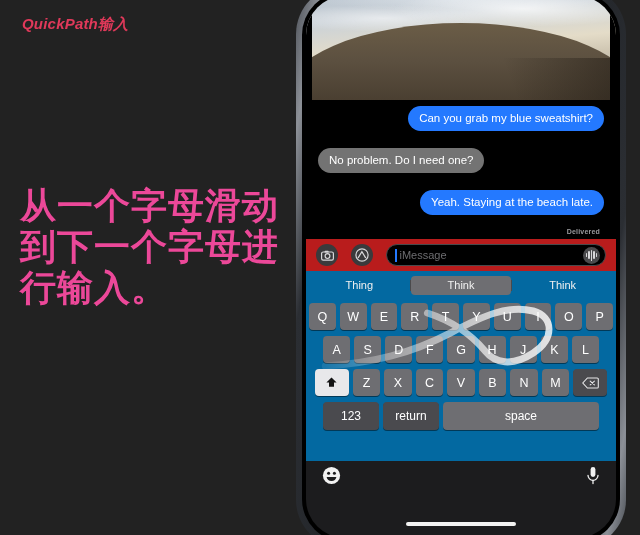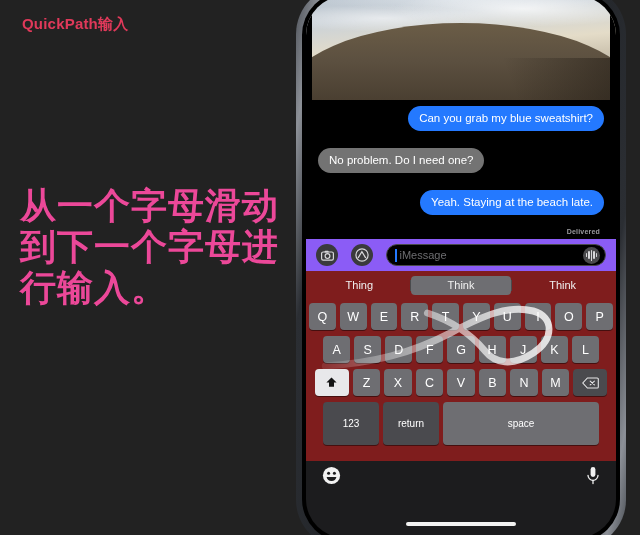--- a/index.html
+++ b/index.html
@@ -9,21 +9,21 @@
     font-family:"Liberation Sans","DejaVu Sans",sans-serif;
     position:relative;
   }
 
   
   #left-panel { position:absolute; left:0; top:0; width:300px; height:535px; }
 
   #feature-title {
     position:absolute; left:22px; top:15px;
     font-size:15px; font-weight:bold;
-    color:#E0395A; letter-spacing:.2px;
+    color:#E0395A; letter-spacing:.2px;font-style:italic;
   }
 
   #headline {
     position:absolute; left:20px; top:185px;
     width:260px;
     color:#ec4899;
     font-size:36px;
     font-weight:bold;
     line-height:1.14;
     letter-spacing:1px;
@@ -110,21 +110,21 @@
     font-weight:bold;
     margin:-4px 4px 4px 0;
     letter-spacing:.2px;
   }
 
   
   #input-bar {
     position:absolute; left:0; right:0; top:243px; height:32px;
     display:flex; align-items:center; gap:13px;
     padding:0 10px;
-    background:#8b5cf6;
+    background:#b91c1c;
   }
   .bar-icon {
     width:22px; height:22px; border-radius:50%;
     background:#3A3A3C;
     display:flex; align-items:center; justify-content:center;
     flex:0 0 auto;
   }
   #message-field {
     flex:1 1 auto; height:22px;
     border:1px solid #4a4a4c;
@@ -145,21 +145,21 @@
     width:17px; height:17px; border-radius:50%;
     background:#4a4a4c;
     display:flex; align-items:center; justify-content:center; gap:1.3px;
     flex:0 0 auto; margin-right:1px;
   }
   #audio-icon i { display:block; width:1.3px; background:#d8d8da; border-radius:1px; }
 
   
   #keyboard {
     position:absolute; left:0; right:0; top:275px; height:190px;
-    background:#7f1d1d;
+    background:#0369a1;
     padding:3px 3px 0 3px;
   }
   #predictive {
     display:flex; height:23px; align-items:center;
   }
   .pred {
     flex:1 1 0; text-align:center;
     color:#F0F0F0; font-size:11px;
     height:19px; line-height:19px;
     border-radius:4px;
@@ -177,21 +177,21 @@
     display:flex; align-items:center; justify-content:center;
     box-shadow:0 1px 0 rgba(0,0,0,.45);
   }
   #row1 .key { width:27.5px; }
   #row2 { padding:0 14px; }
   #row2 .key { width:27.5px; }
   #row3 .key.letter { width:27.5px; }
   .key.mod { width:34px; background:#4A4A4E; }
   .key.mod.active { background:#E8E8EA; color:#111; }
   #row4 { margin-top:6px; }
-  #row4 .key { height:43px; font-size:10px; }
+  #row4 .key { height:28px; font-size:12px; }
   #key-123 { width:56px; background:#4A4A4E; }
   #key-space { width:156px; }
   #key-return { width:56px; background:#4A4A4E; }
 
   #swipe-trail {
     position:absolute; left:0; top:0; width:100%; height:100%;
     pointer-events:none;
   }
 
   

